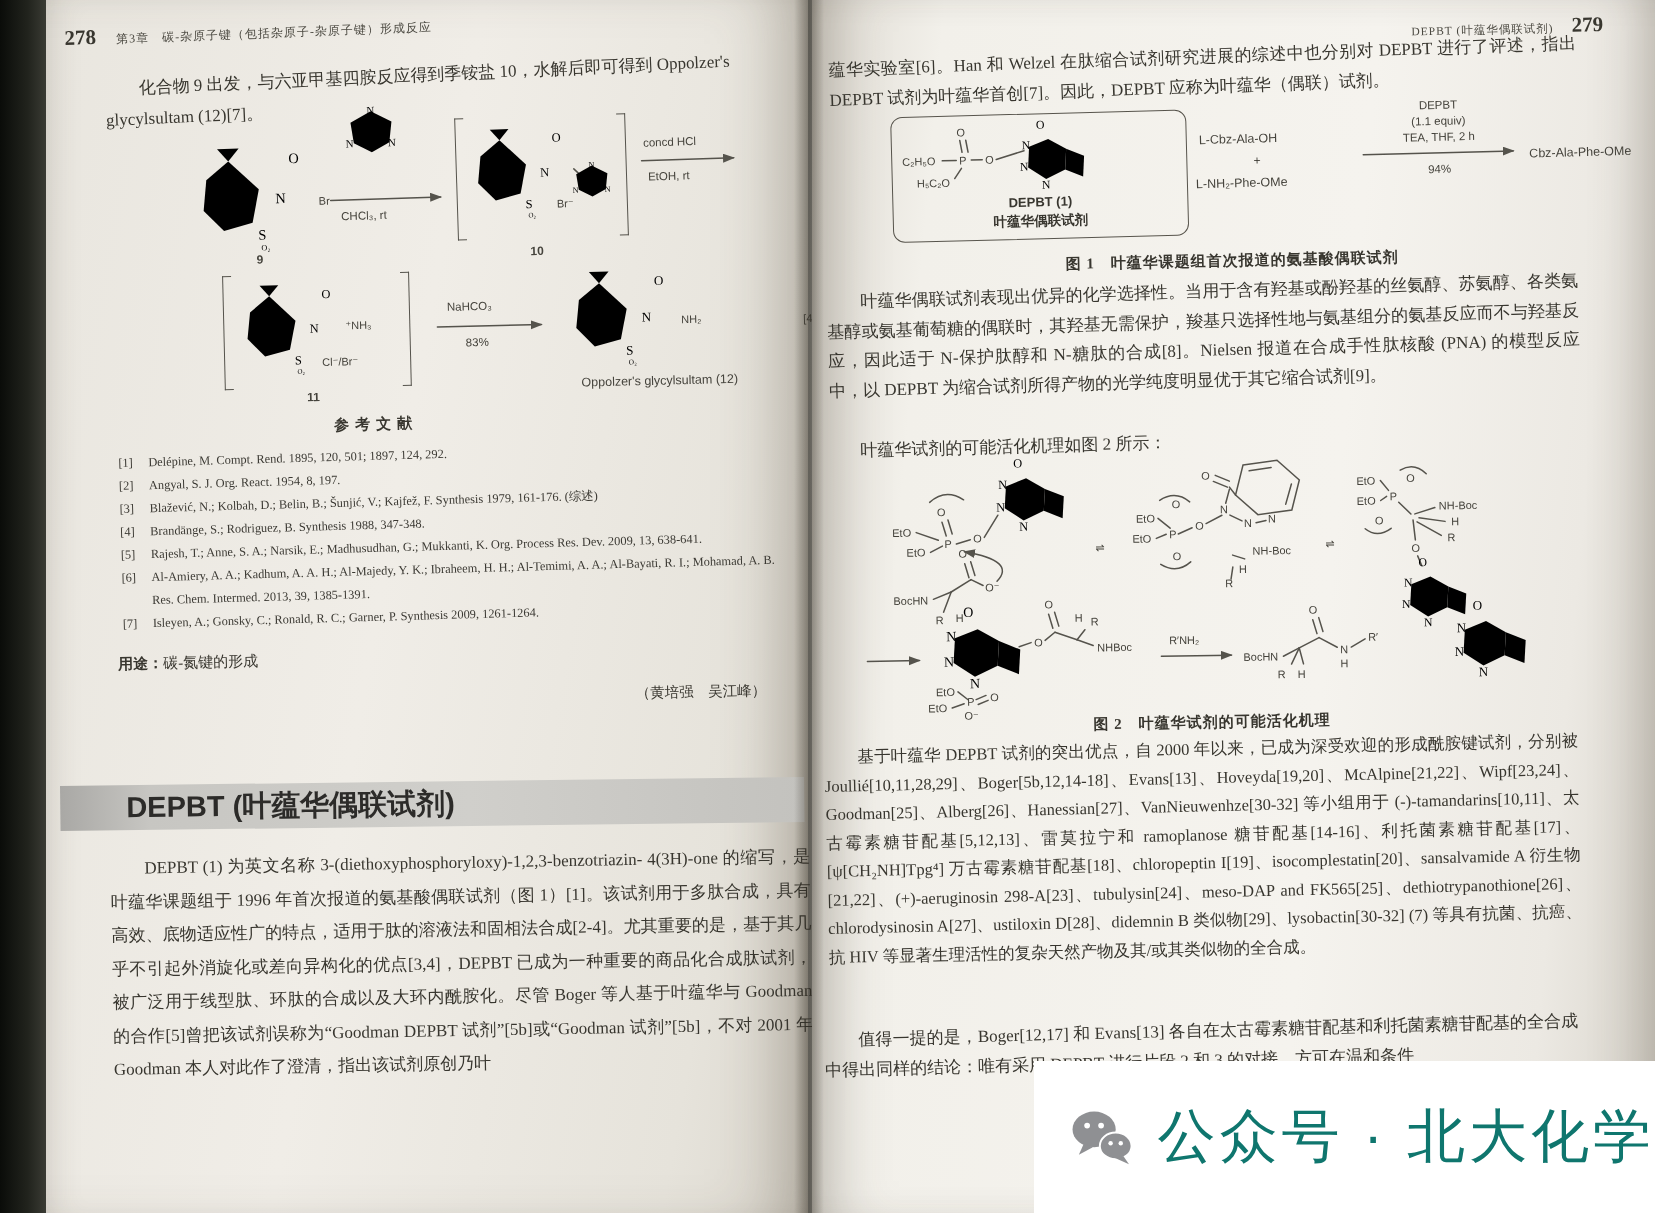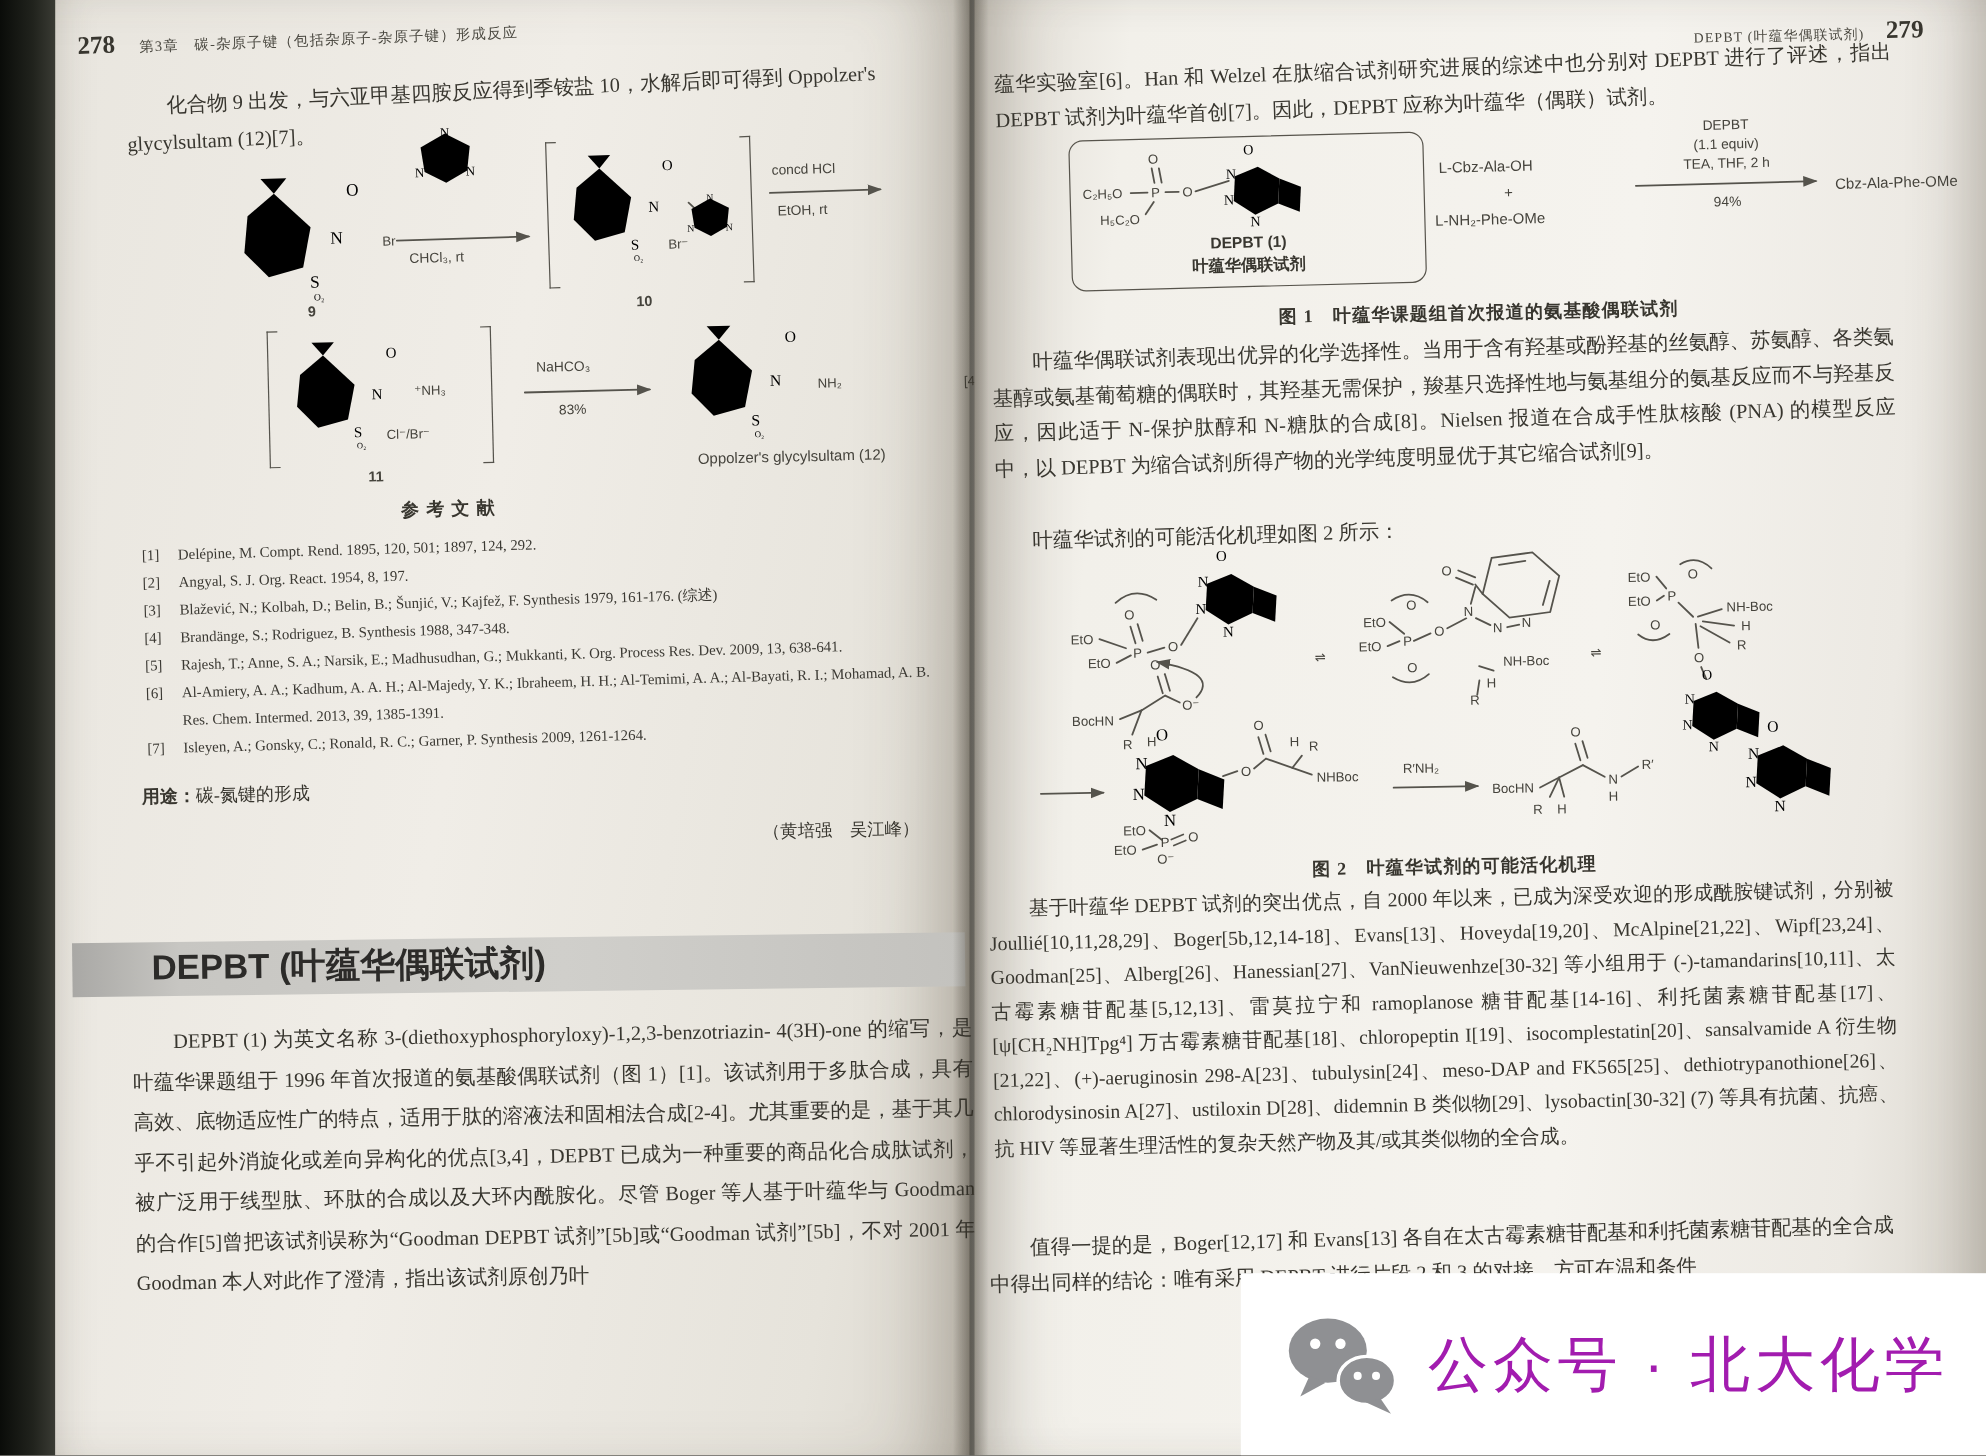--- a/index.html
+++ b/index.html
@@ -38,22 +38,22 @@
   .ref-n{width:30px;flex:none;}
   .ref-t{flex:1;}
   .banner{height:45px;line-height:45px;
     background:linear-gradient(90deg,#a9a8a5,#c7c6c2 12%,#d0cfcb 55%,#c3c2be 100%);
     font-family:"Liberation Sans","DejaVu Sans",sans-serif;font-weight:bold;font-size:29px;color:#2c2b29;
     padding-left:66px;box-sizing:border-box;}
   .figbox{position:absolute;border:1.6px solid #57544c;border-radius:12px;}
   .caption{font-weight:bold;font-size:15px;text-align:center;letter-spacing:1px;}
   .watermark{position:absolute;left:1034px;top:1061px;width:621px;height:152px;background:#ffffff;
     display:flex;align-items:center;gap:24px;padding-left:36px;box-sizing:border-box;z-index:50;}
-  .wm-text{font-family:"Liberation Sans","DejaVu Sans",sans-serif;font-size:50px;letter-spacing:4px;
-    font-weight:500;color:#a21caf;white-space:nowrap;}
+  .wm-text{font-family:"Liberation Sans","DejaVu Sans",sans-serif;font-size:58px;letter-spacing:4px;
+    font-weight:500;color:#0f766e;white-space:nowrap;}
   svg.scheme{overflow:visible;}
   svg.scheme path, svg.scheme line{stroke:#55534c;stroke-width:1.5;fill:none;stroke-linecap:round;}
   svg.scheme text{fill:#45433c;font-family:"Liberation Sans","DejaVu Sans",sans-serif;font-size:11px;}
 </style>
 </head>
 <body>
 
 <div id="photo">
 
   <svg width="0" height="0" style="position:absolute">

